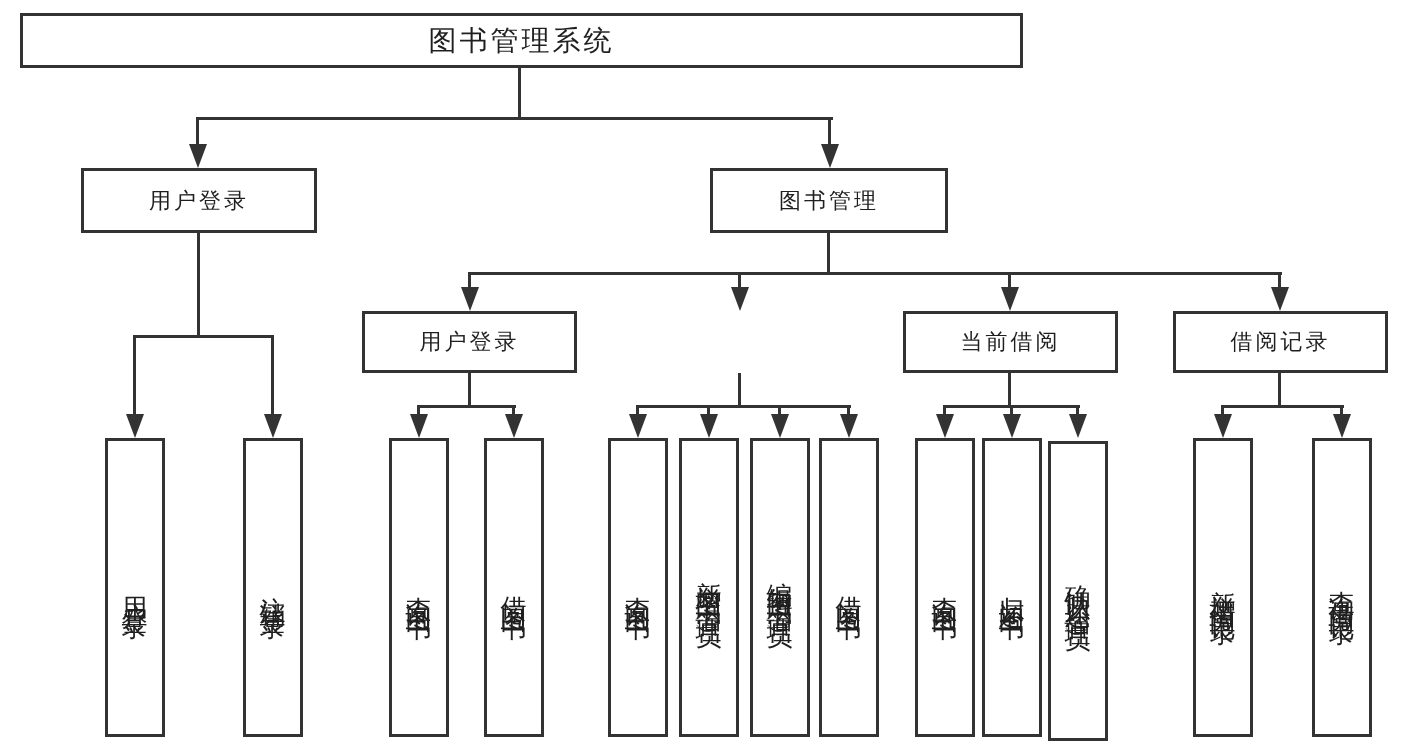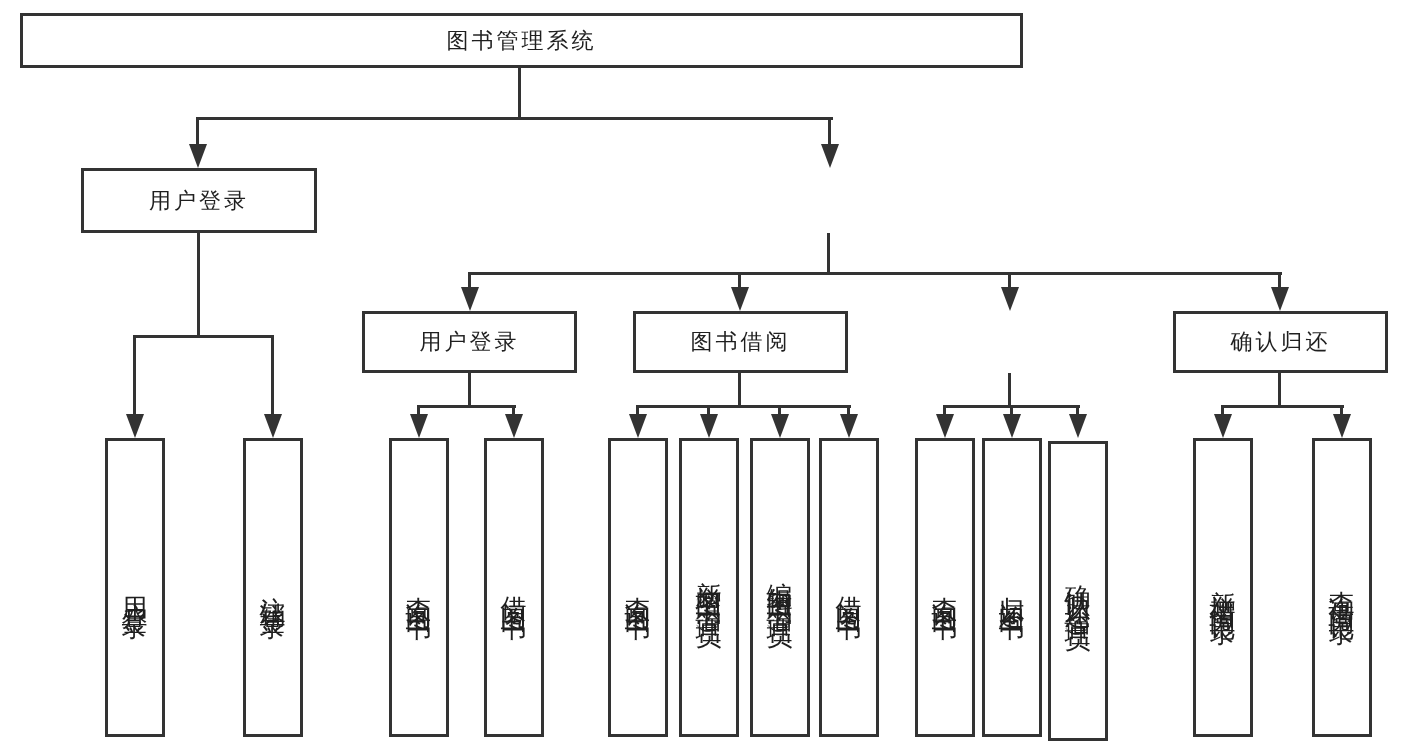--- a/index.html
+++ b/index.html
@@ -10,21 +10,21 @@
   .hl{position:absolute;height:3px;background:#333333;}
   .vl{position:absolute;width:3px;background:#333333;}
   .ar{position:absolute;width:0;height:0;
       border-left:9px solid transparent;border-right:9px solid transparent;
       border-top:24px solid #333333;}
 
   
   .box{position:absolute;box-sizing:border-box;border:3px solid #333333;background:#ffffff;
        display:flex;align-items:center;justify-content:center;
        color:#1f1f1f;font-size:22px;letter-spacing:3px;font-weight:500;white-space:nowrap;}
-  .root{font-size:22px;}
+  .root{font-size:28px;}
   .vbox{position:absolute;box-sizing:border-box;border:3px solid #333333;background:#ffffff;
         display:flex;align-items:center;justify-content:center;
         color:#1f1f1f;font-weight:500;}
   .vbox .vtxt{writing-mode:vertical-rl;text-orientation:mixed;
         font-size:26px;letter-spacing:6px;line-height:1;white-space:nowrap;}
 
   .watermark{position:absolute;right:6px;bottom:4px;z-index:30;
         font-size:24px;color:#b5b5b5;letter-spacing:1px;opacity:.95;}
 </style>
 </head>
@@ -39,20 +39,23 @@
   <div class="vl" style="left:518px;top:68px;height:49px;"></div>
   <div class="hl" style="left:196px;top:117px;width:637px;"></div>
   <div class="vl" style="left:196px;top:117px;height:30px;"></div>
   <div class="vl" style="left:828px;top:117px;height:30px;"></div>
   <div class="ar" style="left:189px;top:144px;"></div>
   <div class="ar" style="left:821px;top:144px;"></div>
 
   <div class="box" style="left:81px;top:168px;width:236px;height:65px;">
     <span>用户登录</span>
   </div>
+  <div class="box" style="left:710px;top:168px;width:238px;height:65px;">
+    <span>图书管理</span>
+  </div>
 
   <div class="vl" style="left:197px;top:233px;height:102px;"></div>
   <div class="hl" style="left:133px;top:335px;width:141px;"></div>
   <div class="vl" style="left:133px;top:335px;height:81px;"></div>
   <div class="vl" style="left:271px;top:335px;height:81px;"></div>
   <div class="ar" style="left:126px;top:414px;"></div>
   <div class="ar" style="left:264px;top:414px;"></div>
 
   <div class="vl" style="left:827px;top:233px;height:39px;"></div>
   <div class="hl" style="left:468px;top:272px;width:814px;"></div>
@@ -61,25 +64,25 @@
   <div class="vl" style="left:1008px;top:272px;height:17px;"></div>
   <div class="vl" style="left:1278px;top:272px;height:17px;"></div>
   <div class="ar" style="left:461px;top:287px;"></div>
   <div class="ar" style="left:731px;top:287px;"></div>
   <div class="ar" style="left:1001px;top:287px;"></div>
   <div class="ar" style="left:1271px;top:287px;"></div>
 
   <div class="box" style="left:362px;top:311px;width:215px;height:62px;">
     <span>用户登录</span>
   </div>
-  <div class="box" style="left:633px;top:311px;width:215px;height:62px;">
-    <span>图书借阅</span>
+  <div class="box" style="left:903px;top:311px;width:215px;height:62px;">
+    <span>当前借阅</span>
   </div>
   <div class="box" style="left:1173px;top:311px;width:215px;height:62px;">
-    <span>确认归还</span>
+    <span>借阅记录</span>
   </div>
 
   <div class="vl" style="left:468px;top:373px;height:32px;"></div>
   <div class="hl" style="left:417px;top:405px;width:99px;"></div>
   <div class="vl" style="left:417px;top:405px;height:11px;"></div>
   <div class="vl" style="left:512px;top:405px;height:11px;"></div>
   <div class="ar" style="left:410px;top:414px;"></div>
   <div class="ar" style="left:505px;top:414px;"></div>
 
   <div class="vl" style="left:738px;top:373px;height:32px;"></div>

